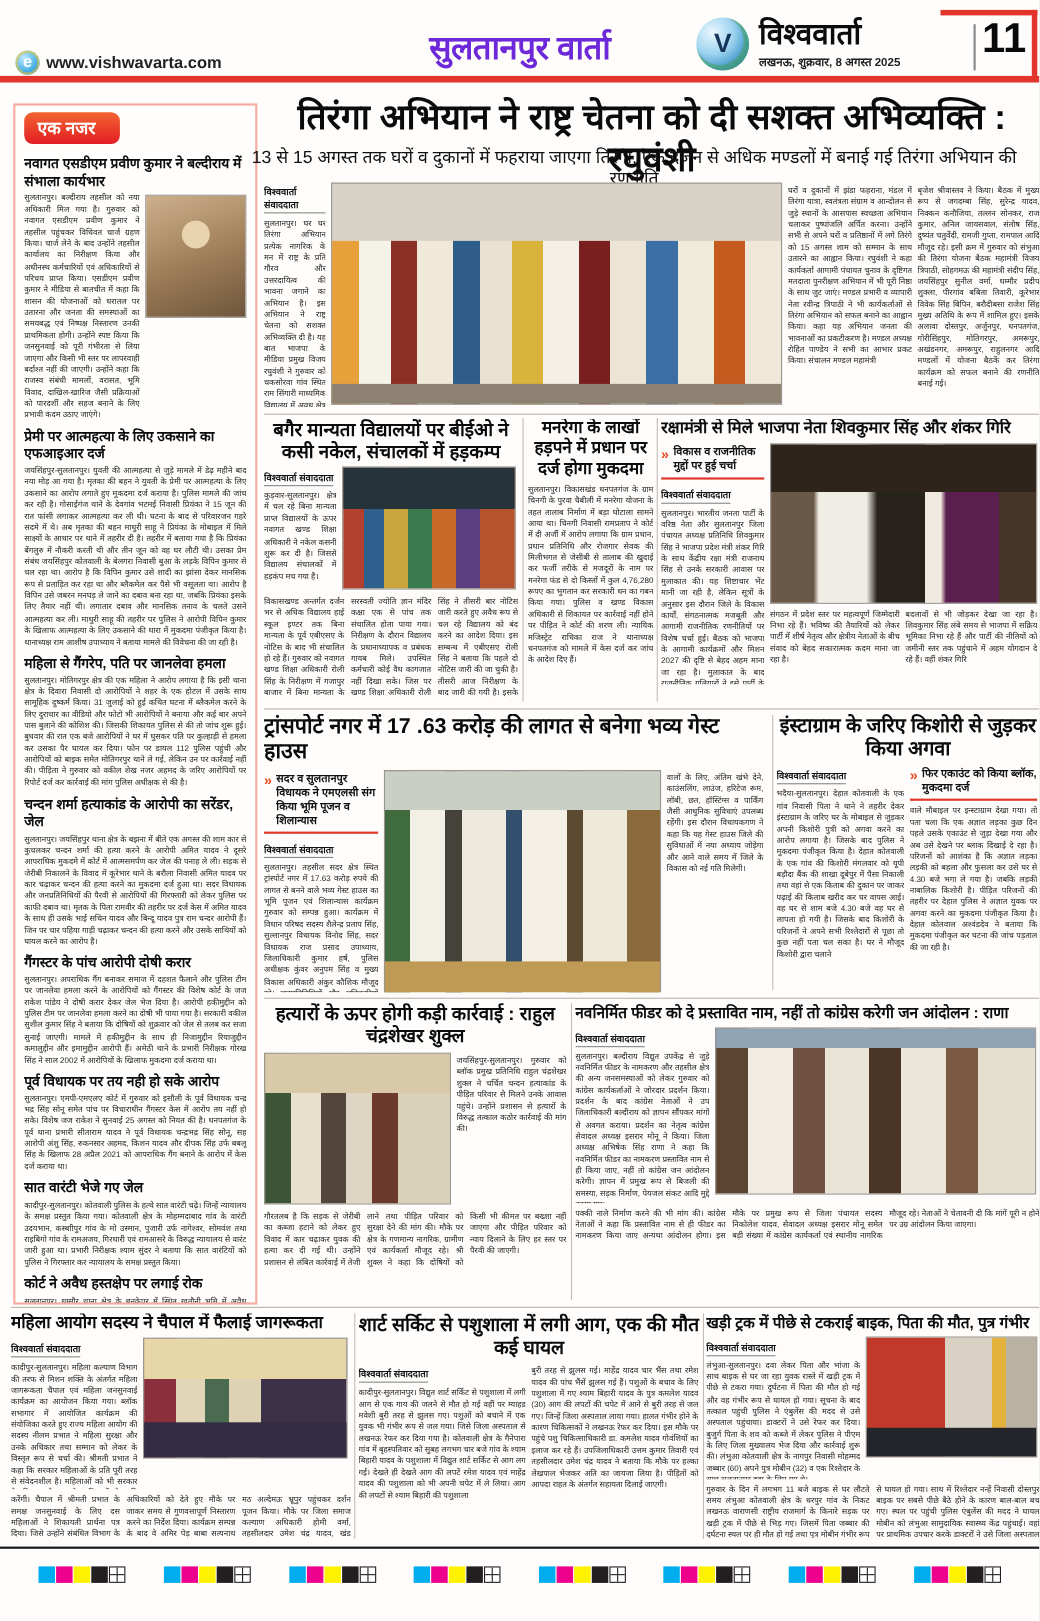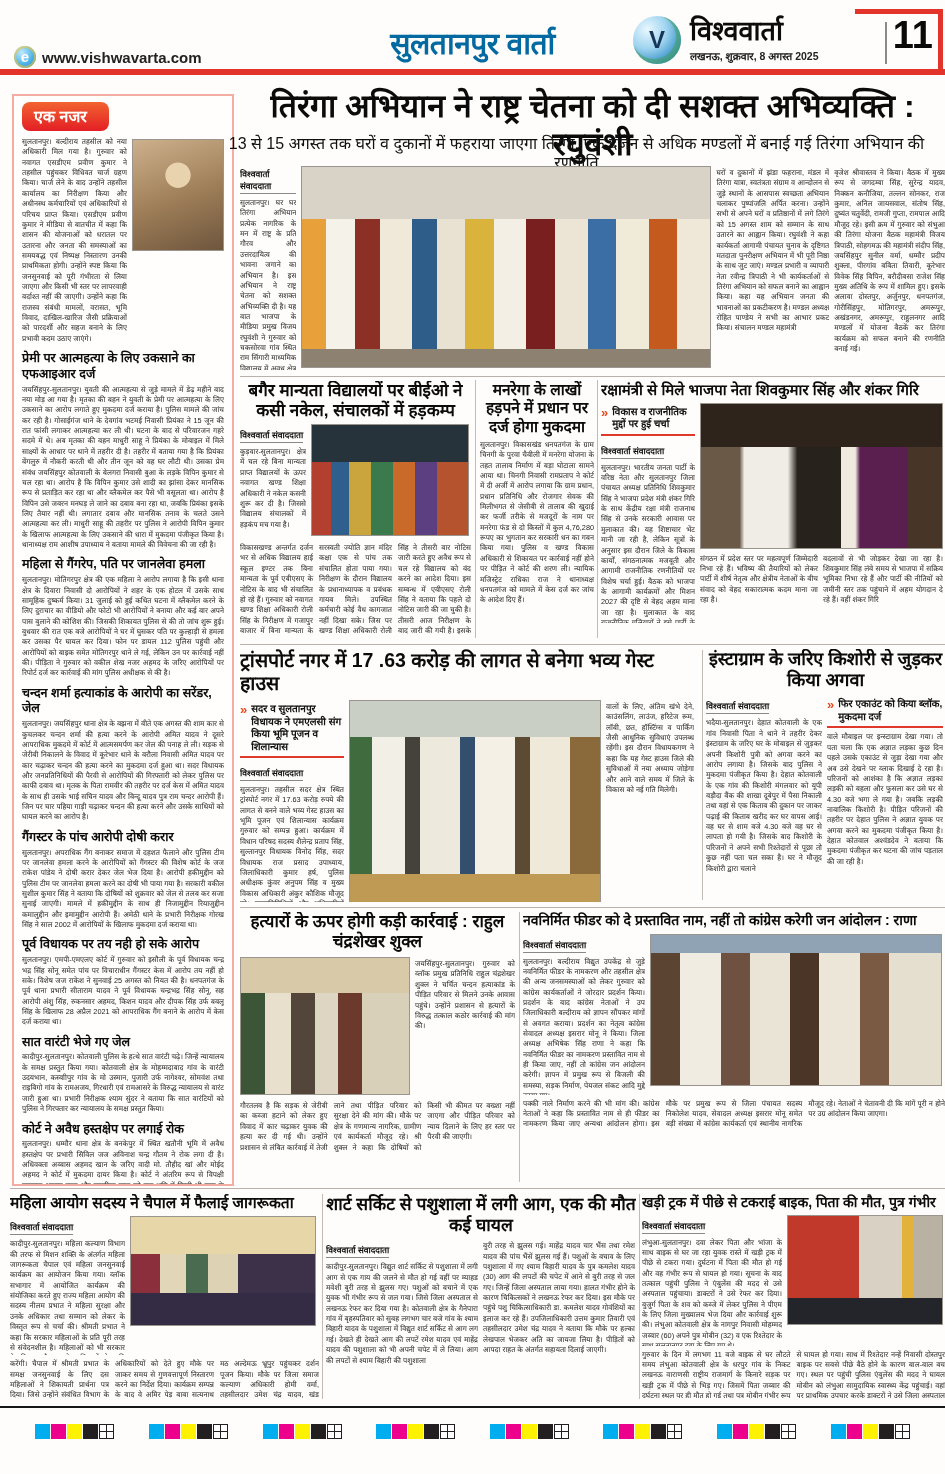--- a/index.html
+++ b/index.html
@@ -6,21 +6,21 @@
   .page{position:relative;width:945px;height:1474px;background:#fffdfb;margin:0 auto;
         font-family:"Liberation Sans","DejaVu Sans",sans-serif;color:#111;overflow:hidden;}
   
   .url-block{position:absolute;left:14px;top:46px;display:flex;align-items:center;gap:6px;}
   .e-icon{width:22px;height:22px;border-radius:50%;
           background:radial-gradient(circle at 35% 30%,#bfe9ff,#4db3e6 55%,#1b7fc2);
           color:#fff;font-weight:bold;font-size:15px;line-height:22px;text-align:center;
           box-shadow:inset 0 0 0 2px rgba(255,200,40,.55);}
   .url-text{font-size:15px;font-weight:bold;color:#222;}
   .section-title{position:absolute;left:0;top:22px;width:945px;text-align:center;
-                 font-size:30px;font-weight:bold;color:#0369a1;letter-spacing:-.5px;}
+                 font-size:30px;font-weight:bold;color:#6d28d9;letter-spacing:-.5px;}
   .brand-block{position:absolute;left:633px;top:16px;display:flex;gap:9px;align-items:center;}
   .globe-logo{width:48px;height:48px;border-radius:50%;position:relative;
               background:radial-gradient(circle at 30% 28%,#eaf7ff,#9fd4ef 40%,#3f96cc 72%,#27618e);
               box-shadow:inset -3px -3px 0 2px rgba(70,160,90,.55);}
   .globe-logo span{position:absolute;left:0;top:0;width:100%;height:100%;display:flex;
                    align-items:center;justify-content:center;color:#17355a;font-size:24px;font-weight:bold;}
   .brand-name{font-size:27px;font-weight:bold;color:#0c0c0c;line-height:1;}
   .edition-line{font-size:10.5px;color:#222;margin-top:4px;font-weight:bold;}
   .pg-divider{position:absolute;right:58px;top:22px;width:2px;height:42px;background:#8a8a8a;}
   .pg-num{position:absolute;right:12px;top:14px;font-size:38px;font-weight:bold;color:#0a0a0a;}
@@ -129,20 +129,21 @@
   <div class="pg-divider"></div>
   <div class="pg-num">11</div>
   <div class="corner-h"></div>
   <div class="corner-v"></div>
   <div class="head-rule"></div>
 
   <aside class="sidebar">
     <div class="sb-head">एक नजर</div>
 
     <section class="sb-item">
+      <h3>नवागत एसडीएम प्रवीण कुमार ने बल्दीराय में संभाला कार्यभार</h3>
       <div class="photo ph-sdm"></div>
       <p class="bd">सुलतानपुर। बल्दीराय तहसील को नया अधिकारी मिल गया है। गुरुवार को नवागत एसडीएम प्रवीण कुमार ने तहसील पहुंचकर विधिवत चार्ज ग्रहण किया। चार्ज लेने के बाद उन्होंने तहसील कार्यालय का निरीक्षण किया और अधीनस्थ कर्मचारियों एवं अधिकारियों से परिचय प्राप्त किया। एसडीएम प्रवीण कुमार ने मीडिया से बातचीत में कहा कि शासन की योजनाओं को धरातल पर उतारना और जनता की समस्याओं का समयबद्ध एवं निष्पक्ष निस्तारण उनकी प्राथमिकता होगी। उन्होंने स्पष्ट किया कि जनसुनवाई को पूरी गंभीरता से लिया जाएगा और किसी भी स्तर पर लापरवाही बर्दाश्त नहीं की जाएगी। उन्होंने कहा कि राजस्व संबंधी मामलों, वरासत, भूमि विवाद, दाखिल-खारिज जैसी प्रक्रियाओं को पारदर्शी और सहज बनाने के लिए प्रभावी कदम उठाए जाएंगे।</p>
     </section>
     <section class="sb-item">
       <h3>प्रेमी पर आत्महत्या के लिए उकसाने का एफआइआर दर्ज</h3>
       <p class="bd">जयसिंहपुर-सुलतानपुर। युवती की आत्महत्या से जुड़े मामले में डेढ़ महीने बाद नया मोड़ आ गया है। मृतका की बहन ने युवती के प्रेमी पर आत्महत्या के लिए उकसाने का आरोप लगाते हुए मुकदमा दर्ज कराया है। पुलिस मामले की जांच कर रही है। गोसाईगंज थाने के देवगांव भटमई निवासी प्रियंका ने 15 जून की रात फांसी लगाकर आत्महत्या कर ली थी। घटना के बाद से परिवारजन गहरे सदमे में थे। अब मृतका की बहन माधुरी साहू ने प्रियंका के मोबाइल में मिले साक्ष्यों के आधार पर थाने में तहरीर दी है। तहरीर में बताया गया है कि प्रियंका बेंगलुरु में नौकरी करती थी और तीन जून को वह घर लौटी थी। उसका प्रेम संबंध जयसिंहपुर कोतवाली के बेलगरा निवासी बुआ के लड़के विपिन कुमार से चल रहा था। आरोप है कि विपिन कुमार उसे शादी का झांसा देकर मानसिक रूप से प्रताड़ित कर रहा था और ब्लैकमेल कर पैसे भी वसूलता था। आरोप है विपिन उसे जबरन मनघड़ ले जाने का दबाव बना रहा था, जबकि प्रियंका इसके लिए तैयार नहीं थी। लगातार दबाव और मानसिक तनाव के चलते उसने आत्महत्या कर ली। माधुरी साहू की तहरीर पर पुलिस ने आरोपी विपिन कुमार के खिलाफ आत्महत्या के लिए उकसाने की धारा में मुकदमा पंजीकृत किया है। थानाध्यक्ष राम आशीष उपाध्याय ने बताया मामले की विवेचना की जा रही है।</p>
     </section>
     <section class="sb-item">
       <h3>महिला से गैंगरेप, पति पर जानलेवा हमला</h3>
       <p class="bd">सुलतानपुर। मोतिगरपुर क्षेत्र की एक महिला ने आरोप लगाया है कि इसी थाना क्षेत्र के दिवारा निवासी दो आरोपियों ने शहर के एक होटल में उसके साथ सामूहिक दुष्कर्म किया। 31 जुलाई को हुई कथित घटना में ब्लैकमेल करने के लिए दुराचार का वीडियो और फोटो भी आरोपियों ने बनाया और कई बार अपने पास बुलाने की कोशिश की। जिसकी शिकायत पुलिस से की तो जांच शुरू हुई। बुधवार की रात एक बजे आरोपियों ने घर में घुसकर पति पर कुल्हाड़ी से हमला कर उसका पैर घायल कर दिया। फोन पर डायल 112 पुलिस पहुंची और आरोपियों को बाइक समेत मोतिगरपुर थाने ले गई, लेकिन उन पर कार्रवाई नहीं की। पीड़िता ने गुरुवार को वकील शेख नजर अहमद के जरिए आरोपियों पर रिपोर्ट दर्ज कर कार्रवाई की मांग पुलिस अधीक्षक से की है।</p>

